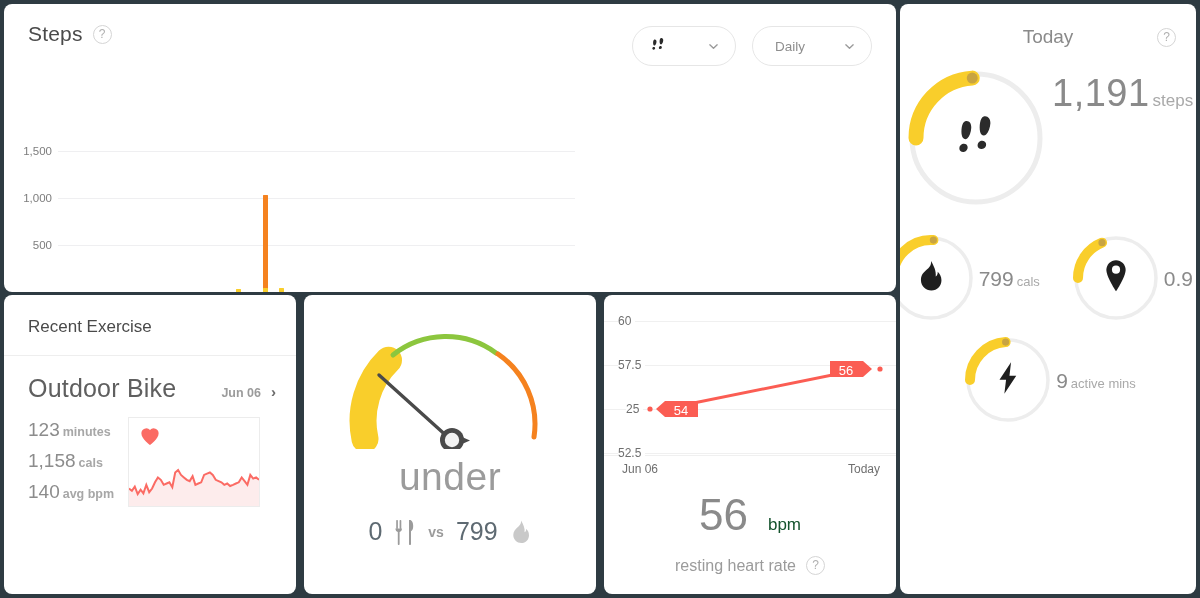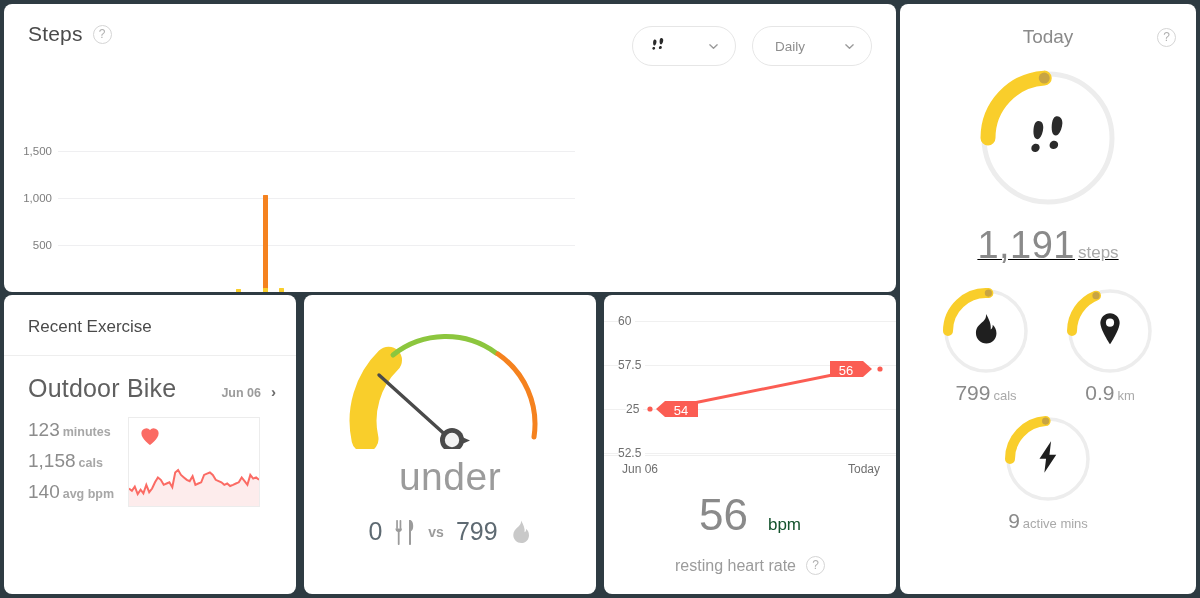--- a/index.html
+++ b/index.html
@@ -170,36 +170,35 @@
     grid-column: 2; grid-row: 1 / span 2;
     margin: 4px 4px 4px 0;
     display: flex; flex-direction: column;
   }
   .today-head {
     position: relative; padding: 22px 0 0 0; text-align: center;
   }
   .today-title { font-size: 19px; color: #8a8a8a; }
   .today-help { position: absolute; right: 20px; top: 24px; }
   .today-main {
-    display: flex; flex-direction: column; align-items: center;
+    display: flex; flex-direction: row; 
     padding-top: 14px;
-    text-decoration: underline;
   }
   .big-ring { position: relative; width: 152px; height: 152px; }
   .big-steps-val { margin-top: 10px; }
   .big-steps-val b {
     font-size: 38px; color: #8a8a8a; font-weight: 300; letter-spacing: .5px;
   }
   .big-steps-val span { font-size: 17px; color: #a9a9a9; margin-left: 3px; }
   .mini-grid {
     margin-top: 16px; display: flex; flex-direction: column;
     align-items: center; gap: 6px;
   }
   .mini-row { display: flex; justify-content: center; gap: 28px; }
-  .mini-item { display: flex; flex-direction: column; align-items: center; }
+  .mini-item { display: flex; flex-direction: row; align-items: center; }
   .mini-ring { position: relative; width: 96px; height: 96px; }
   .mini-label { margin-top: 2px; white-space: nowrap; }
   .mini-label b { font-size: 21px; color: #8a8a8a; font-weight: 400; }
   .mini-label span { font-size: 13px; color: #a9a9a9; margin-left: 3px; }
   .ring-ico {
     position: absolute; left: 50%; top: 50%;
     transform: translate(-50%,-50%);
   }
 </style>
 </head>

